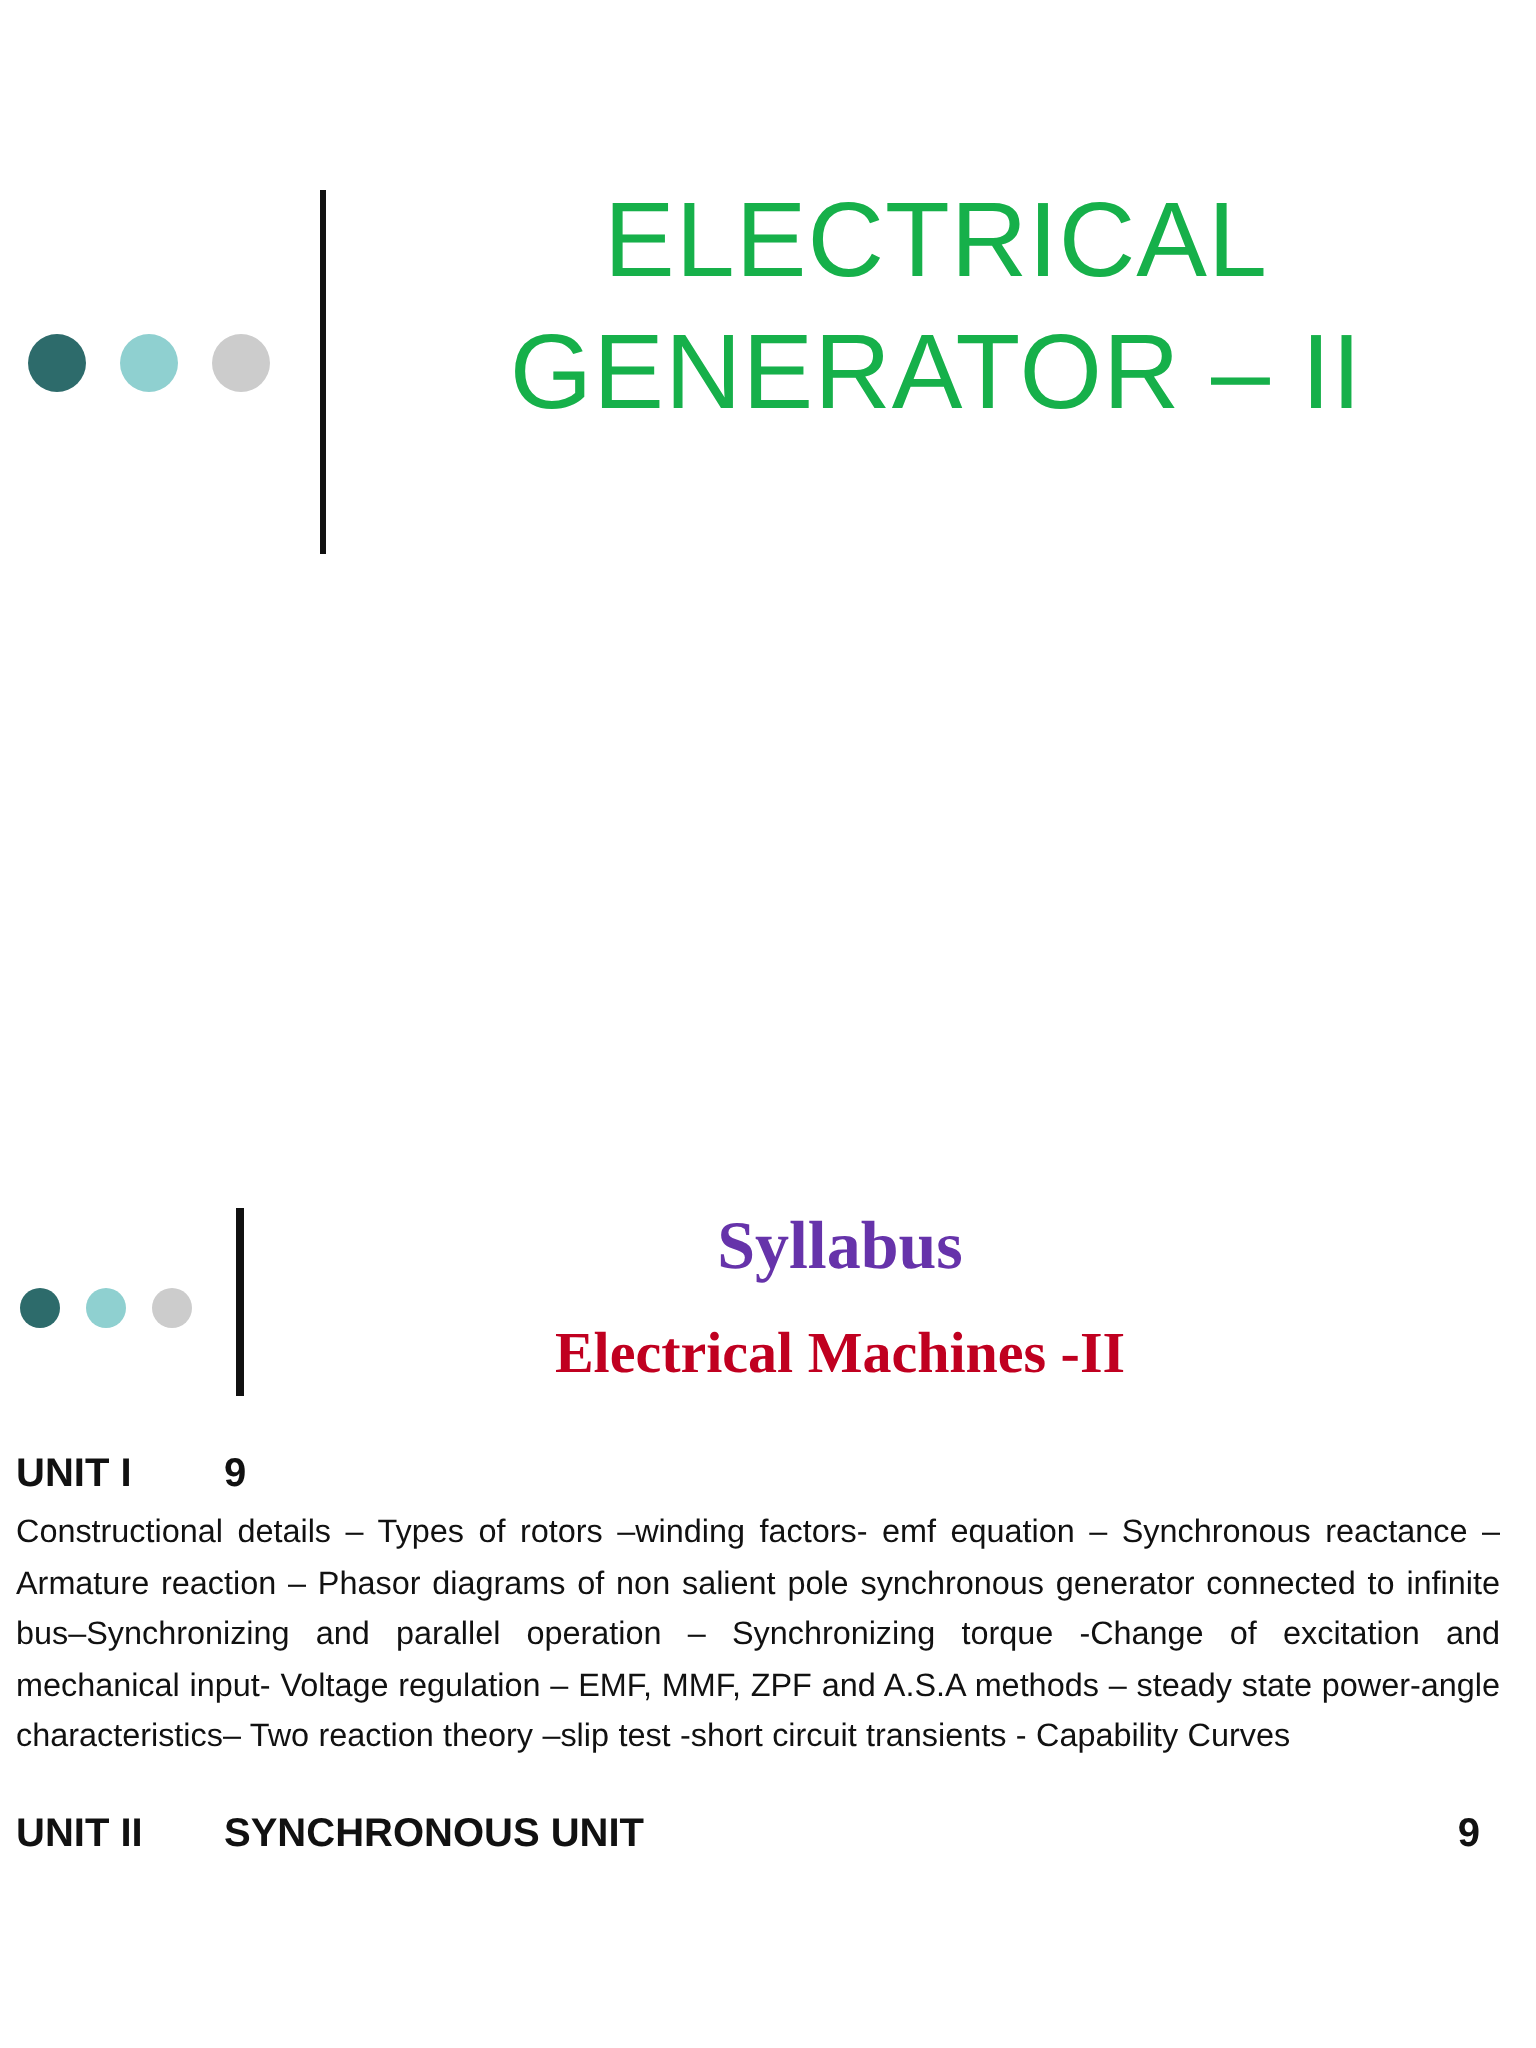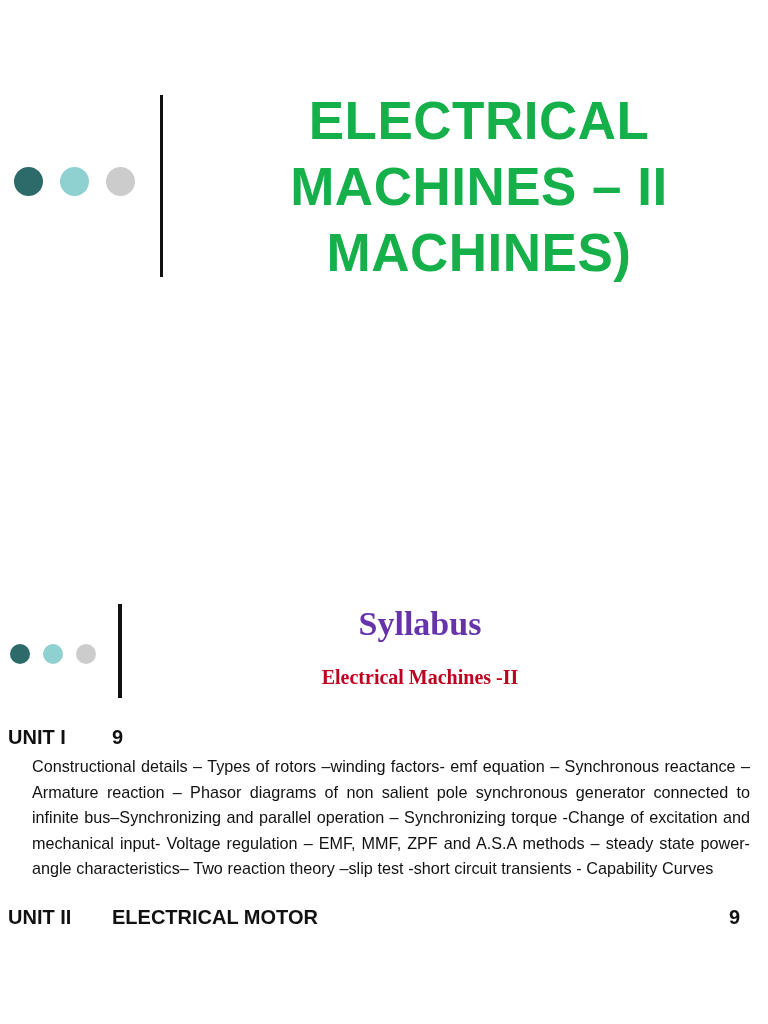--- a/index.html
+++ b/index.html
@@ -47,28 +47,28 @@
     position: absolute;
     left: 146px;
     top: 0;
     width: 3px;
     height: 182px;
     background: #111111;
   }
 
   .title-main {
     position: absolute;
-    left: 199px;
+    left: 188px;
     top: 88px;
     width: 560px;
     text-align: center;
     color: #16b04a;
     font-size: 53px;
     line-height: 66px;
-    font-weight: 700;
+    font-weight: 400;
     letter-spacing: 0.5px;
   }
 
   
   .slide-two {
     position: absolute;
     left: 0;
     top: 572px;
     width: 768px;
     height: 452px;
@@ -116,21 +116,21 @@
   }
   .syllabus-sub {
     position: absolute;
     left: 140px;
     top: 88px;
     width: 560px;
     text-align: center;
     color: #c00020;
     font-family: "Liberation Serif", serif;
     font-weight: bold;
-    font-size: 20px;
+    font-size: 29px;
     line-height: 34px;
   }
 
   .body-block {
     position: absolute;
     left: 8px;
     top: 140px;
     width: 752px;
     color: #111111;
   }
@@ -152,42 +152,40 @@
     flex: 0 0 auto;
     padding-right: 20px;
   }
   .unit-body {
     font-size: 16.2px;
     line-height: 25.5px;
     text-align: justify;
     margin-top: 3px;
     padding-right: 10px;
     word-spacing: 0.2px;
-    margin-left: 24px;
   }
   .first-body { margin-top: 5px; }
 </style>
 </head>
 <body>
 
 <div class="slide-one">
 
   <div class="deco-one-wrap">
     <div class="deco-one-dots">
       <span class="dot" style="background:#2d6b6b"></span>
       <span class="dot" style="background:#8fd0d0"></span>
       <span class="dot" style="background:#cccccc"></span>
     </div>
     <div class="deco-one-bar"></div>
   </div>
 
   <div class="title-main">
     <div>ELECTRICAL</div>
-    <div>MACHINES – II</div>
-    <div>MACHINES)</div>
+    <div>GENERATOR – II</div>
   </div>
 
 </div>
 
 <div class="slide-two">
 
   <div class="deco-two-wrap">
     <div class="deco-two-dots">
       <span class="dot" style="background:#2d6b6b"></span>
       <span class="dot" style="background:#8fd0d0"></span>
@@ -202,18 +200,18 @@
   <div class="body-block">
 
     <div class="unit-head">
       <span class="unit-no">UNIT I</span>
       <span class="unit-hours">9</span>
     </div>
     <div class="unit-body first-body">Constructional details – Types of rotors –winding factors- emf equation – Synchronous reactance – Armature reaction – Phasor diagrams of non salient pole synchronous generator connected to infinite bus–Synchronizing and parallel operation – Synchronizing torque -Change of excitation and mechanical input- Voltage regulation – EMF, MMF, ZPF and A.S.A methods – steady state power-angle characteristics– Two reaction theory –slip test -short circuit transients -  Capability Curves</div>
 
     <div class="unit-head" style="margin-top:24px;">
       <span class="unit-no">UNIT II</span>
-      <span class="unit-name">ELECTRICAL MOTOR</span>
+      <span class="unit-name">SYNCHRONOUS UNIT</span>
       <span class="unit-hours">9</span>
     </div>
 
   </div>
 </div>
 
 </body></html>

